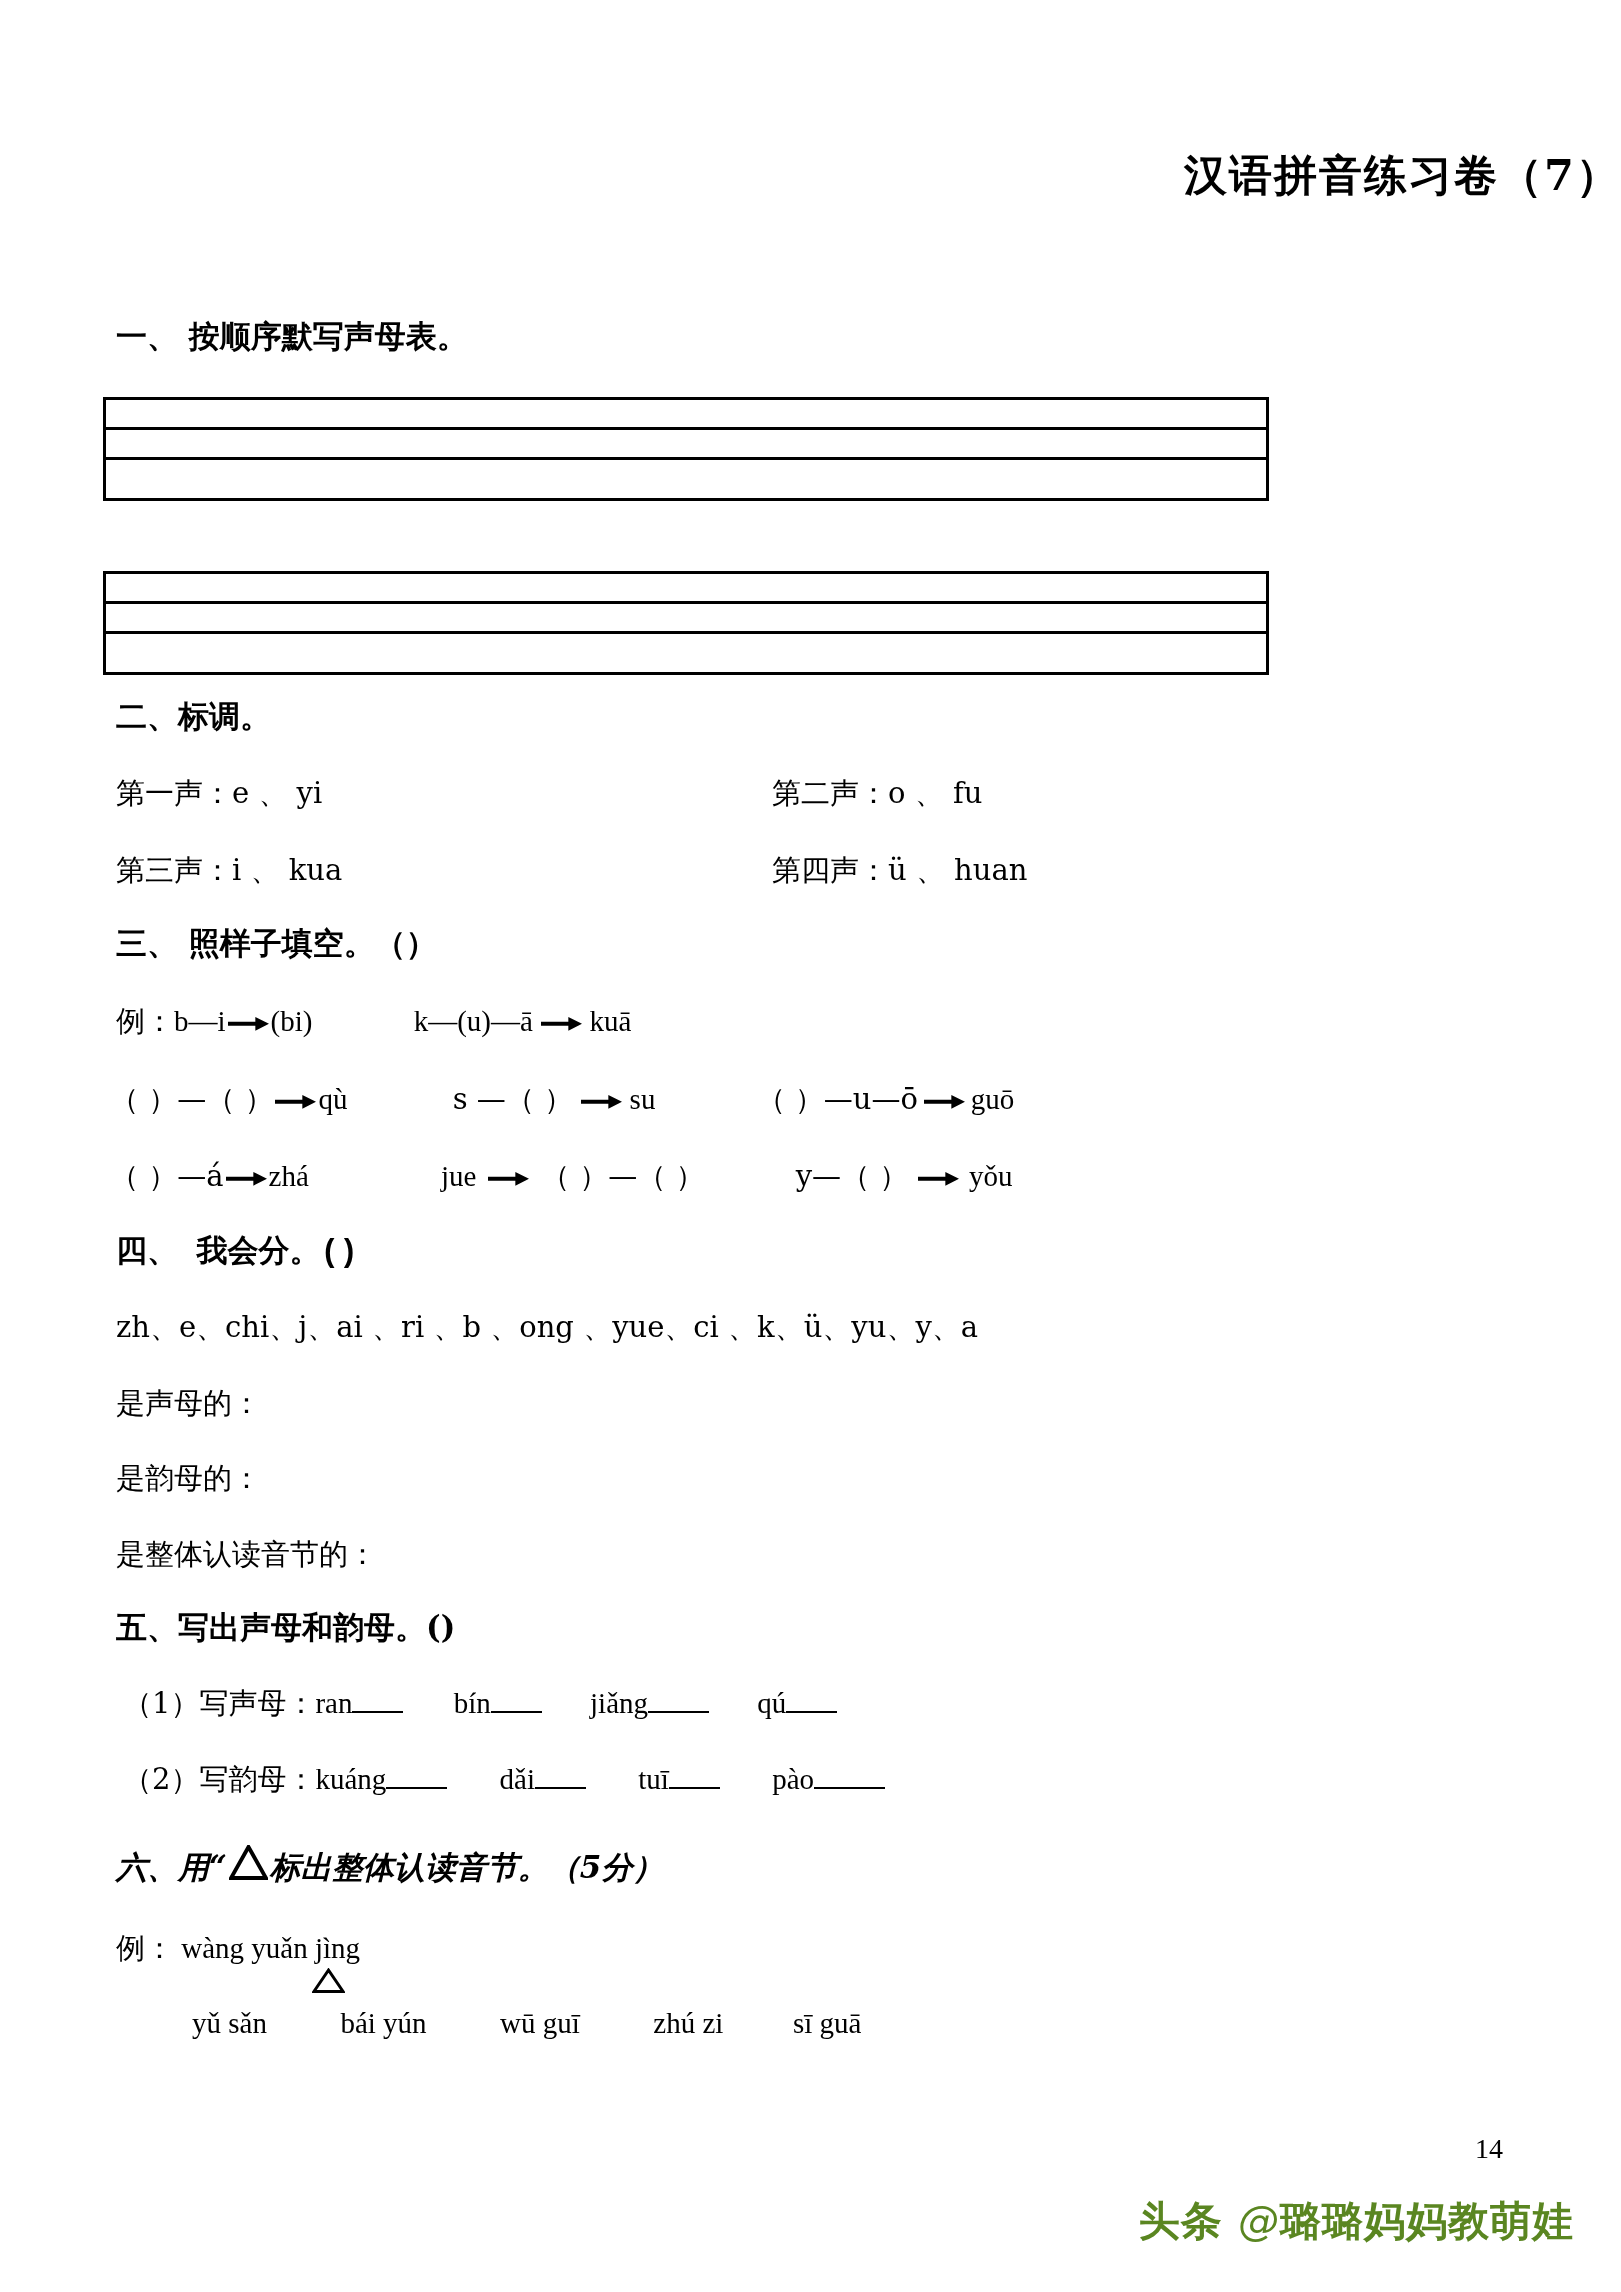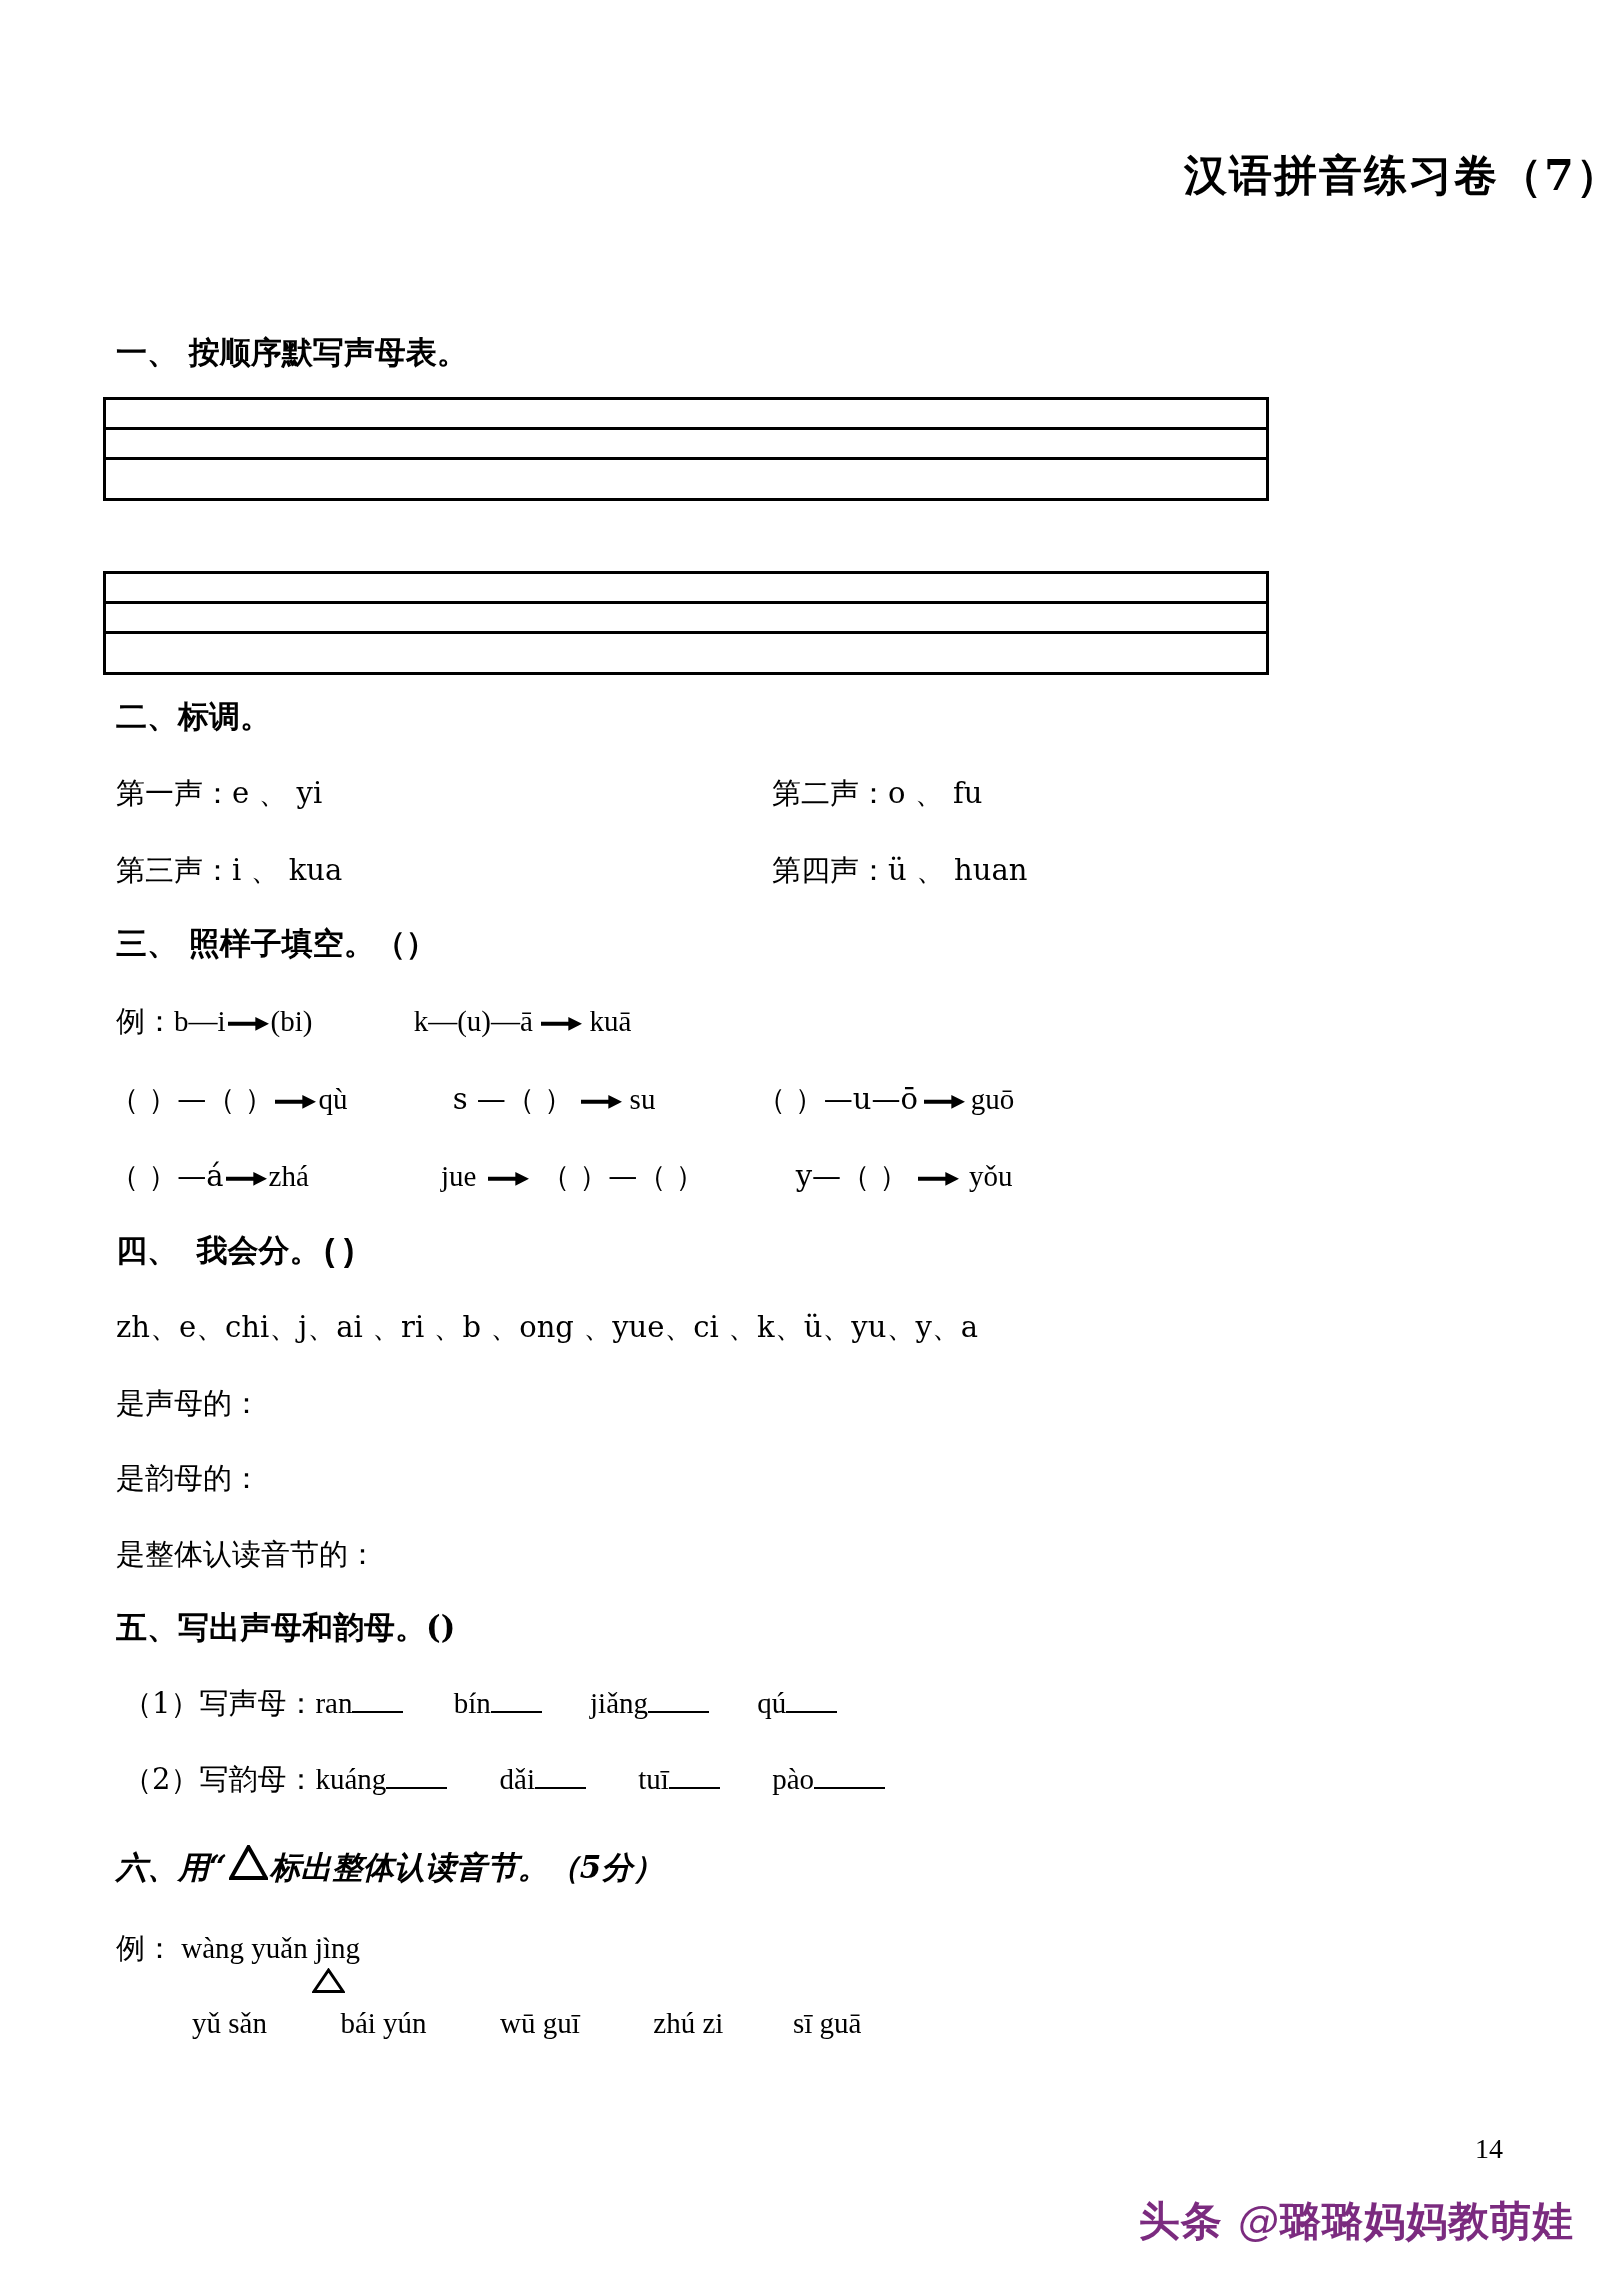--- a/index.html
+++ b/index.html
@@ -118,38 +118,38 @@
   }
 
   
   .watermark {
     position: absolute;
     right: 47px;
     top: 2194px;
     font-size: 41px;
     font-weight: bold;
     letter-spacing: 1px;
-    color: #701a75;
+    color: #4d7c0f;
     font-family: "DejaVu Sans", "Liberation Sans", sans-serif;
     white-space: nowrap;
     opacity: 0.92;
   }
   .watermark .at {
     font-style: italic;
     font-weight: normal;
   }
 </style>
 </head>
 <body>
 
 <div class="page">
 
   <div class="doc-title">汉语拼音练习卷（7）</div>
 
-  <div class="blk heading" style="top:316px; left:116px;margin-top:16px;">一、  按顺序默写声母表。</div>
+  <div class="blk heading" style="top:316px; left:116px;">一、  按顺序默写声母表。</div>
 
   <div class="pinyin-grid" style="top:397px; height:104px;">
     <div class="band"></div>
     <div class="band"></div>
     <div class="band"></div>
   </div>
 
   <div class="pinyin-grid" style="top:571px; height:104px;">
     <div class="band"></div>
     <div class="band"></div>

